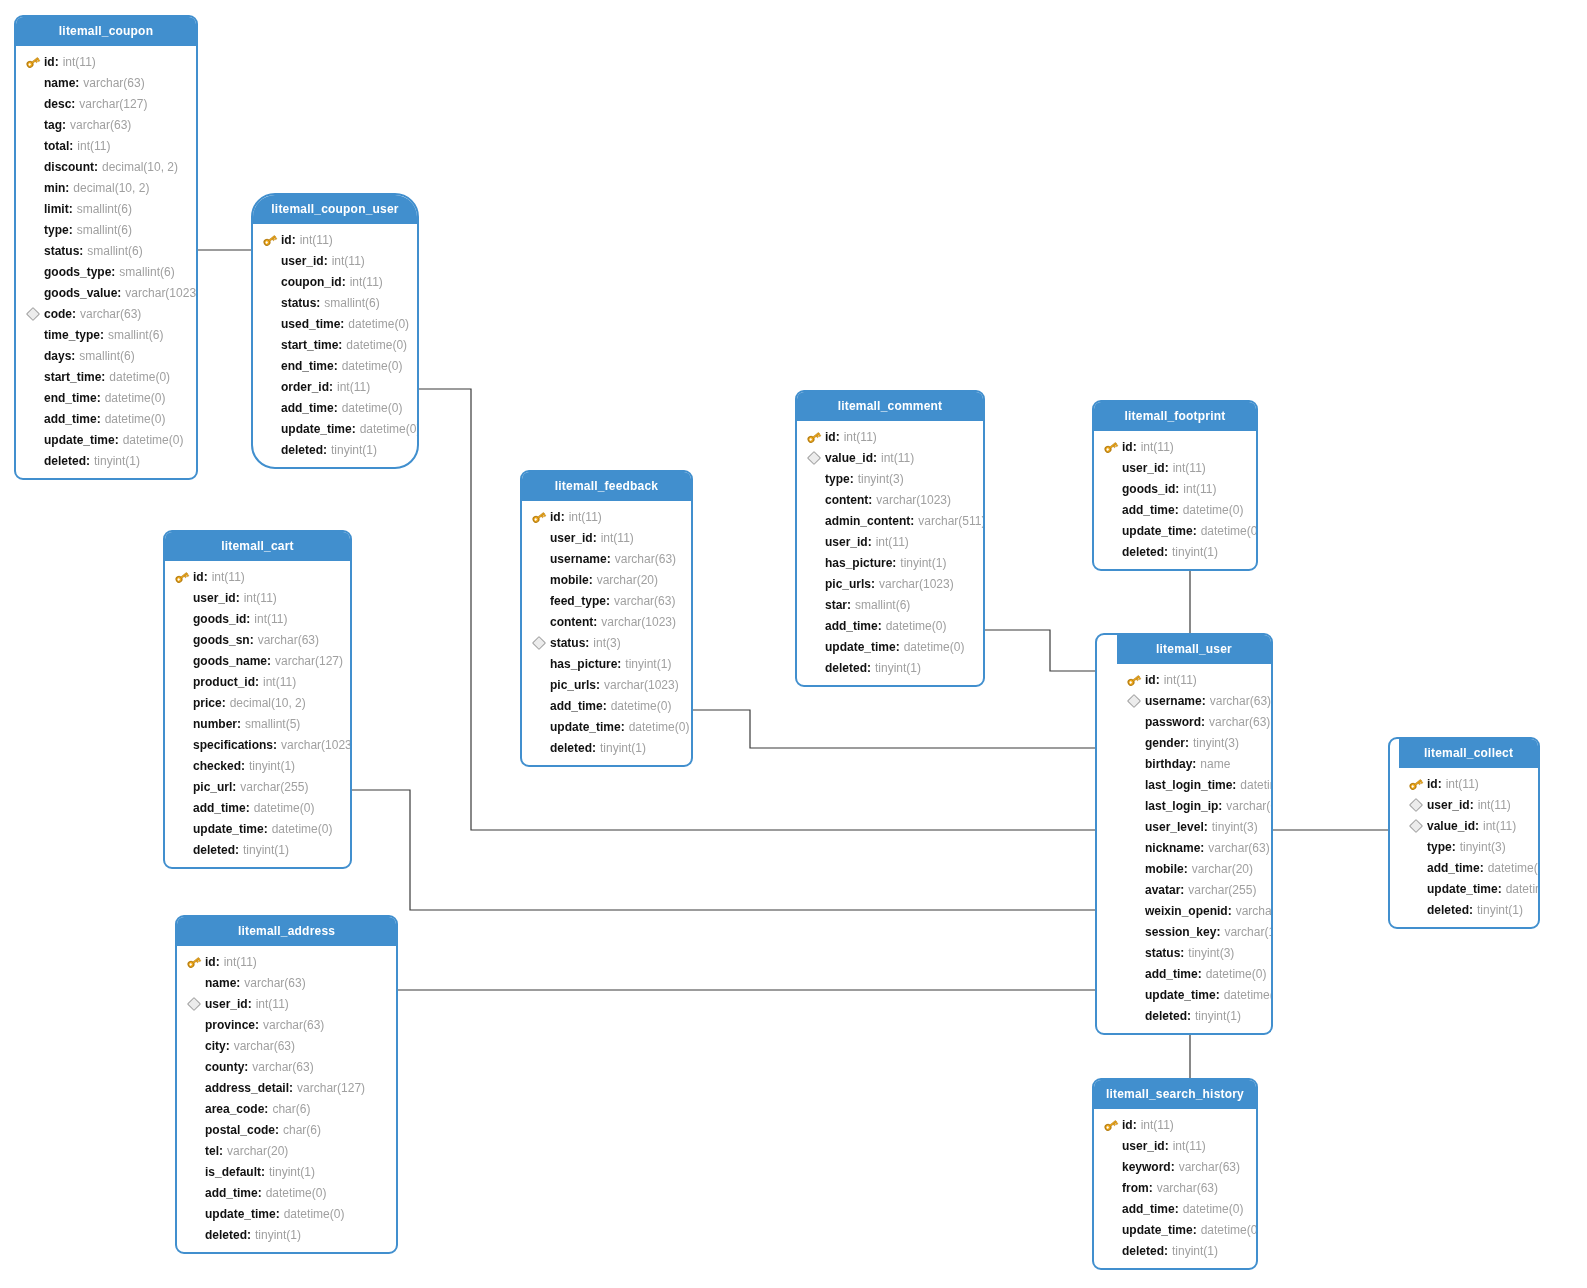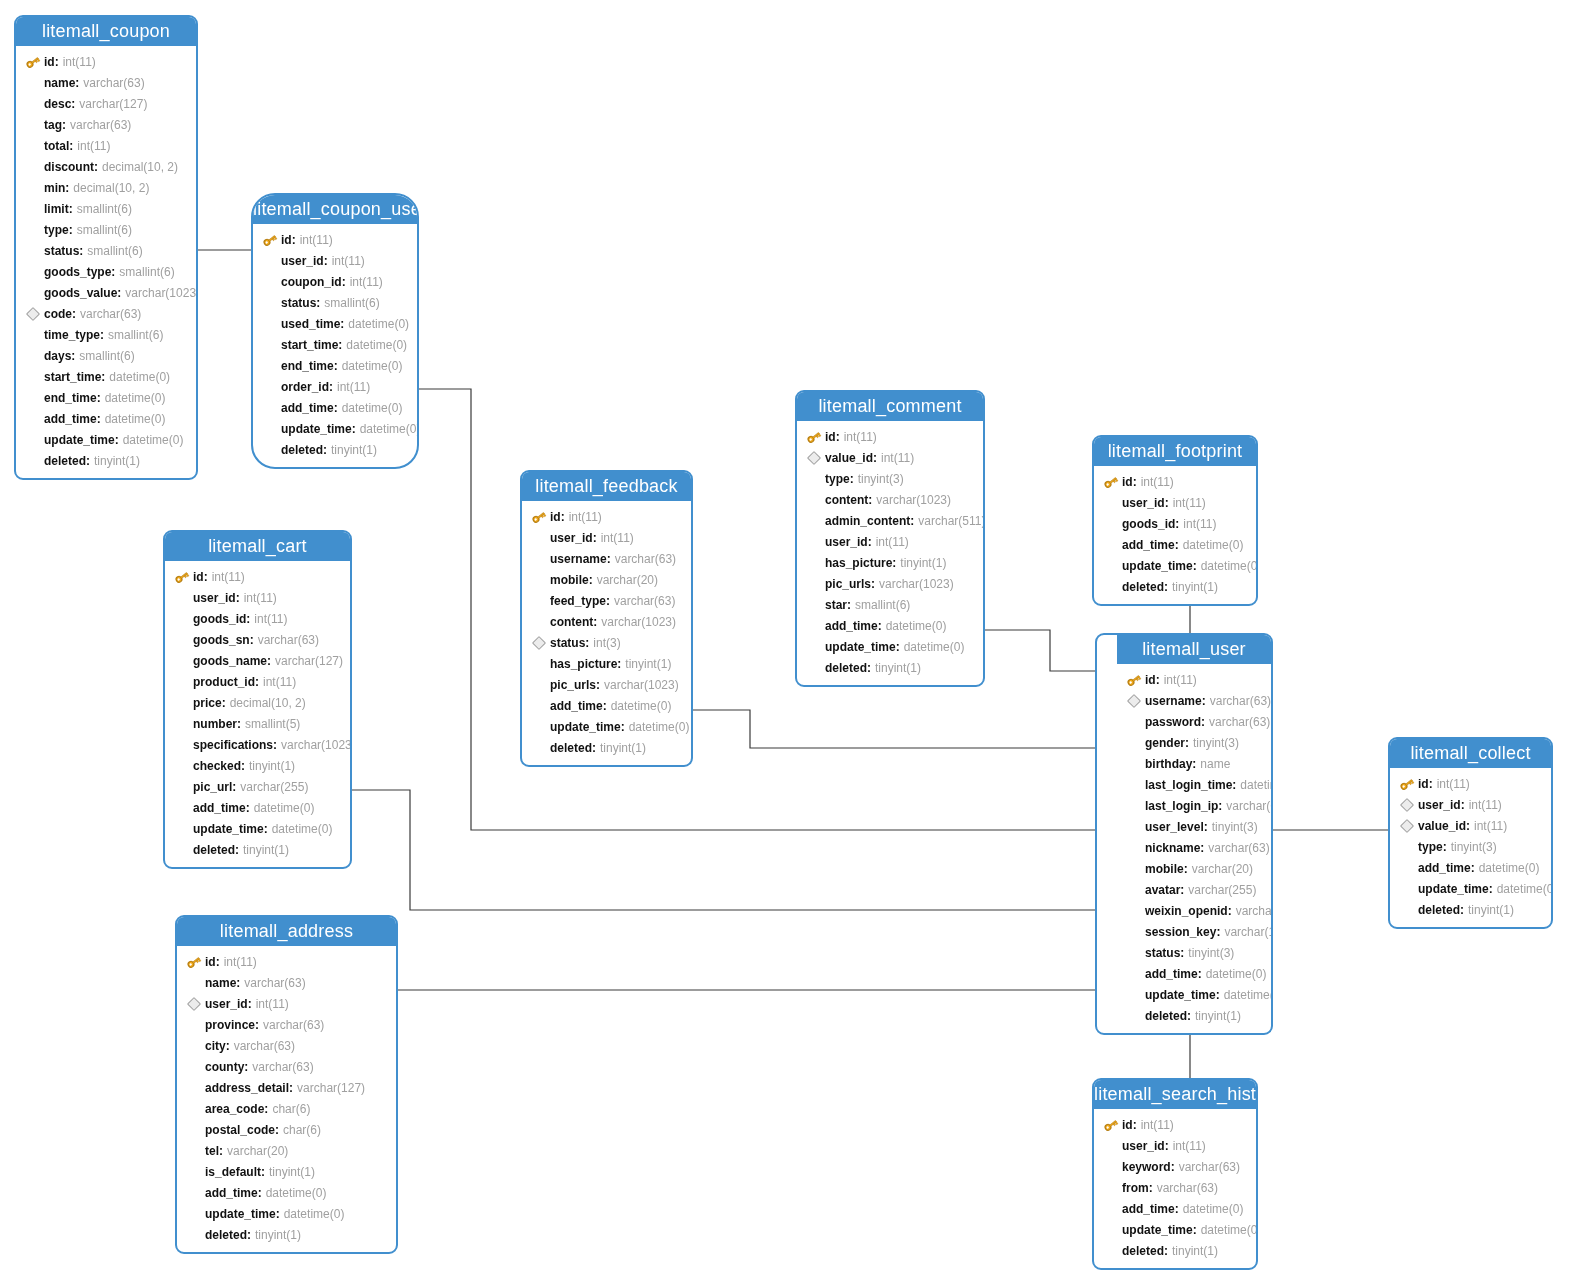--- a/index.html
+++ b/index.html
@@ -18,21 +18,21 @@
     border:2px solid #418fce;
     border-radius:9px;
     box-sizing:border-box;
     overflow:hidden;
   }
   .hdr{
     background:#418fce;
     color:#ffffff;
     height:29px;line-height:29px;
     text-align:center;
-    font-size:18px;font-weight:normal;
+    font-size:12px;font-weight:bold;
     letter-spacing:.2px;
     white-space:nowrap;
   }
   .rows{padding:5px 0 7px 0;}
   .row{
     height:21px;
     display:flex;align-items:center;
     padding-left:6px;
     white-space:nowrap;
     font-size:12px;
@@ -485,21 +485,21 @@
           <span class="fname">update_time:</span>
           <span class="ftype">datetime(0)</span>
         </div>
         <div class="row">
           <span class="icon-slot"></span>
           <span class="fname">deleted:</span>
           <span class="ftype">tinyint(1)</span>
         </div>
       </div>
     </div>
-    <div class="tbl" style="left: 1092px; top: 400px; width: 166px; margin-top: 35px;">
+    <div class="tbl" style="left: 1092px; top: 400px; width: 166px;">
       <div class="hdr"><span>litemall_footprint</span></div>
       <div class="rows">
         <div class="row">
           <span class="icon-slot">
             <svg viewBox="0 0 16 16" width="16" height="16" aria-hidden="true">
               <g transform="rotate(-38 8 8)">
                 <circle cx="4.2" cy="8" r="2.9" fill="#f0a818" stroke="#b57d10" stroke-width="1.1"></circle>
                 <circle cx="3.9" cy="7.9" r="1.15" fill="#ffffff"></circle>
                 <rect x="6.8" y="7.25" width="7.4" height="1.6" fill="#f0a818" stroke="#b57d10" stroke-width="0.6"></rect>
                 <rect x="10.2" y="8.6" width="1.5" height="2.1" fill="#f0a818" stroke="#b57d10" stroke-width="0.5"></rect>
@@ -632,21 +632,21 @@
           <span class="fname">update_time:</span>
           <span class="ftype">datetime(0)</span>
         </div>
         <div class="row">
           <span class="icon-slot"></span>
           <span class="fname">deleted:</span>
           <span class="ftype">tinyint(1)</span>
         </div>
       </div>
     </div>
-    <div class="tbl" style="left: 1388px; top: 737px; width: 165px;">
+    <div class="tbl" style="left: 1388px; top: 737px; width: 152px; padding-left: 9px;">
       <div class="hdr"><span>litemall_collect</span></div>
       <div class="rows">
         <div class="row">
           <span class="icon-slot">
             <svg viewBox="0 0 16 16" width="16" height="16" aria-hidden="true">
               <g transform="rotate(-38 8 8)">
                 <circle cx="4.2" cy="8" r="2.9" fill="#f0a818" stroke="#b57d10" stroke-width="1.1"></circle>
                 <circle cx="3.9" cy="7.9" r="1.15" fill="#ffffff"></circle>
                 <rect x="6.8" y="7.25" width="7.4" height="1.6" fill="#f0a818" stroke="#b57d10" stroke-width="0.6"></rect>
                 <rect x="10.2" y="8.6" width="1.5" height="2.1" fill="#f0a818" stroke="#b57d10" stroke-width="0.5"></rect>

